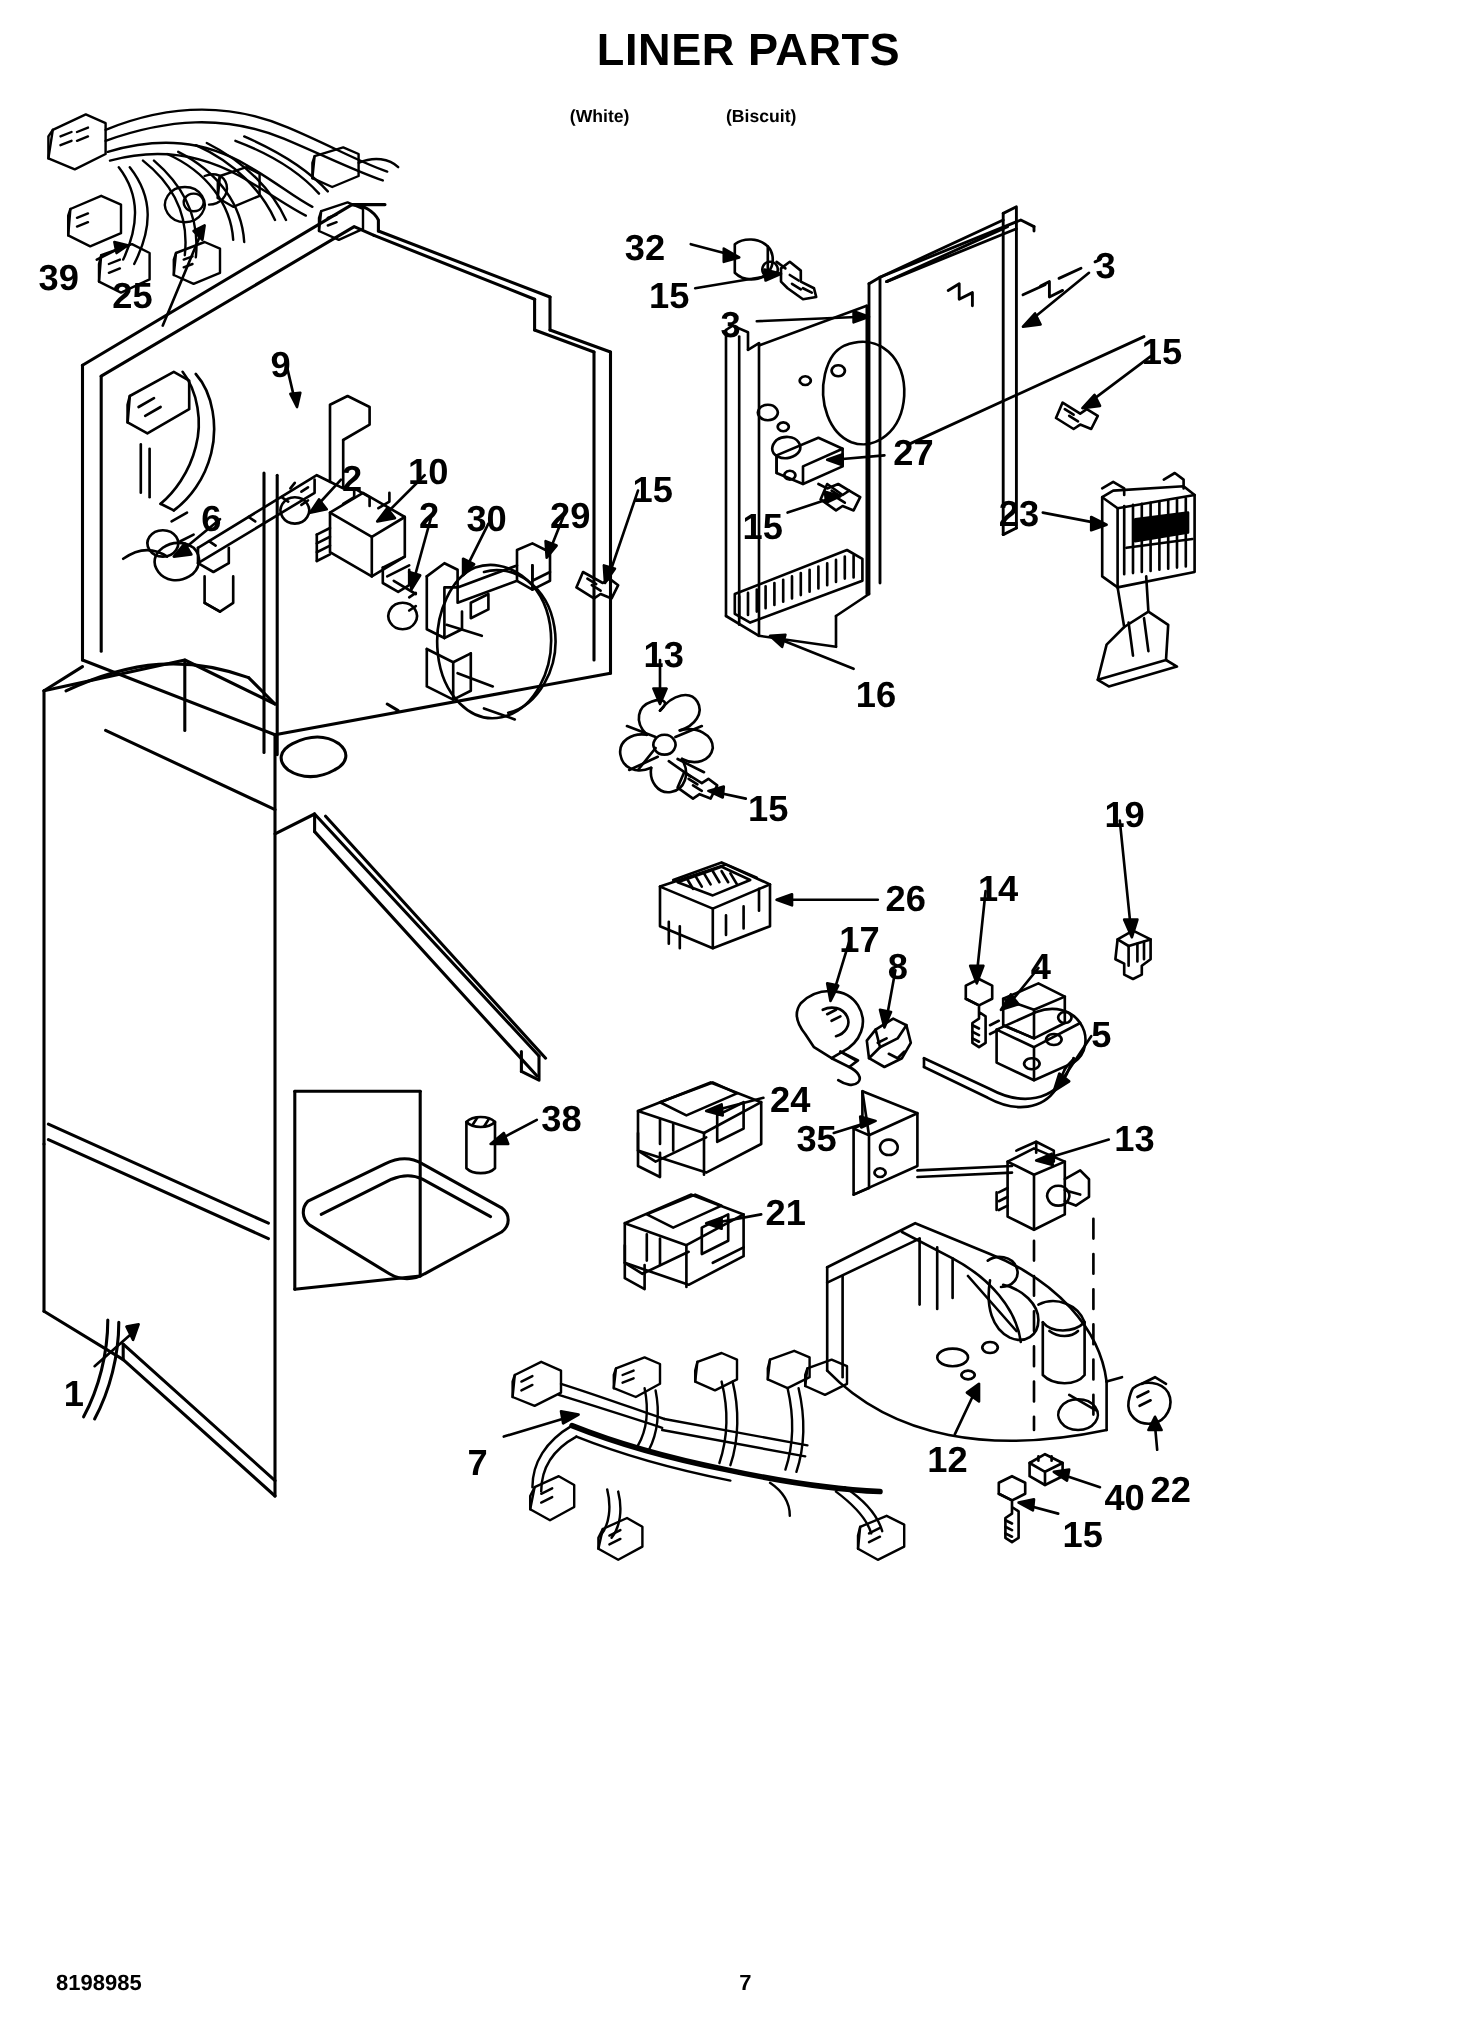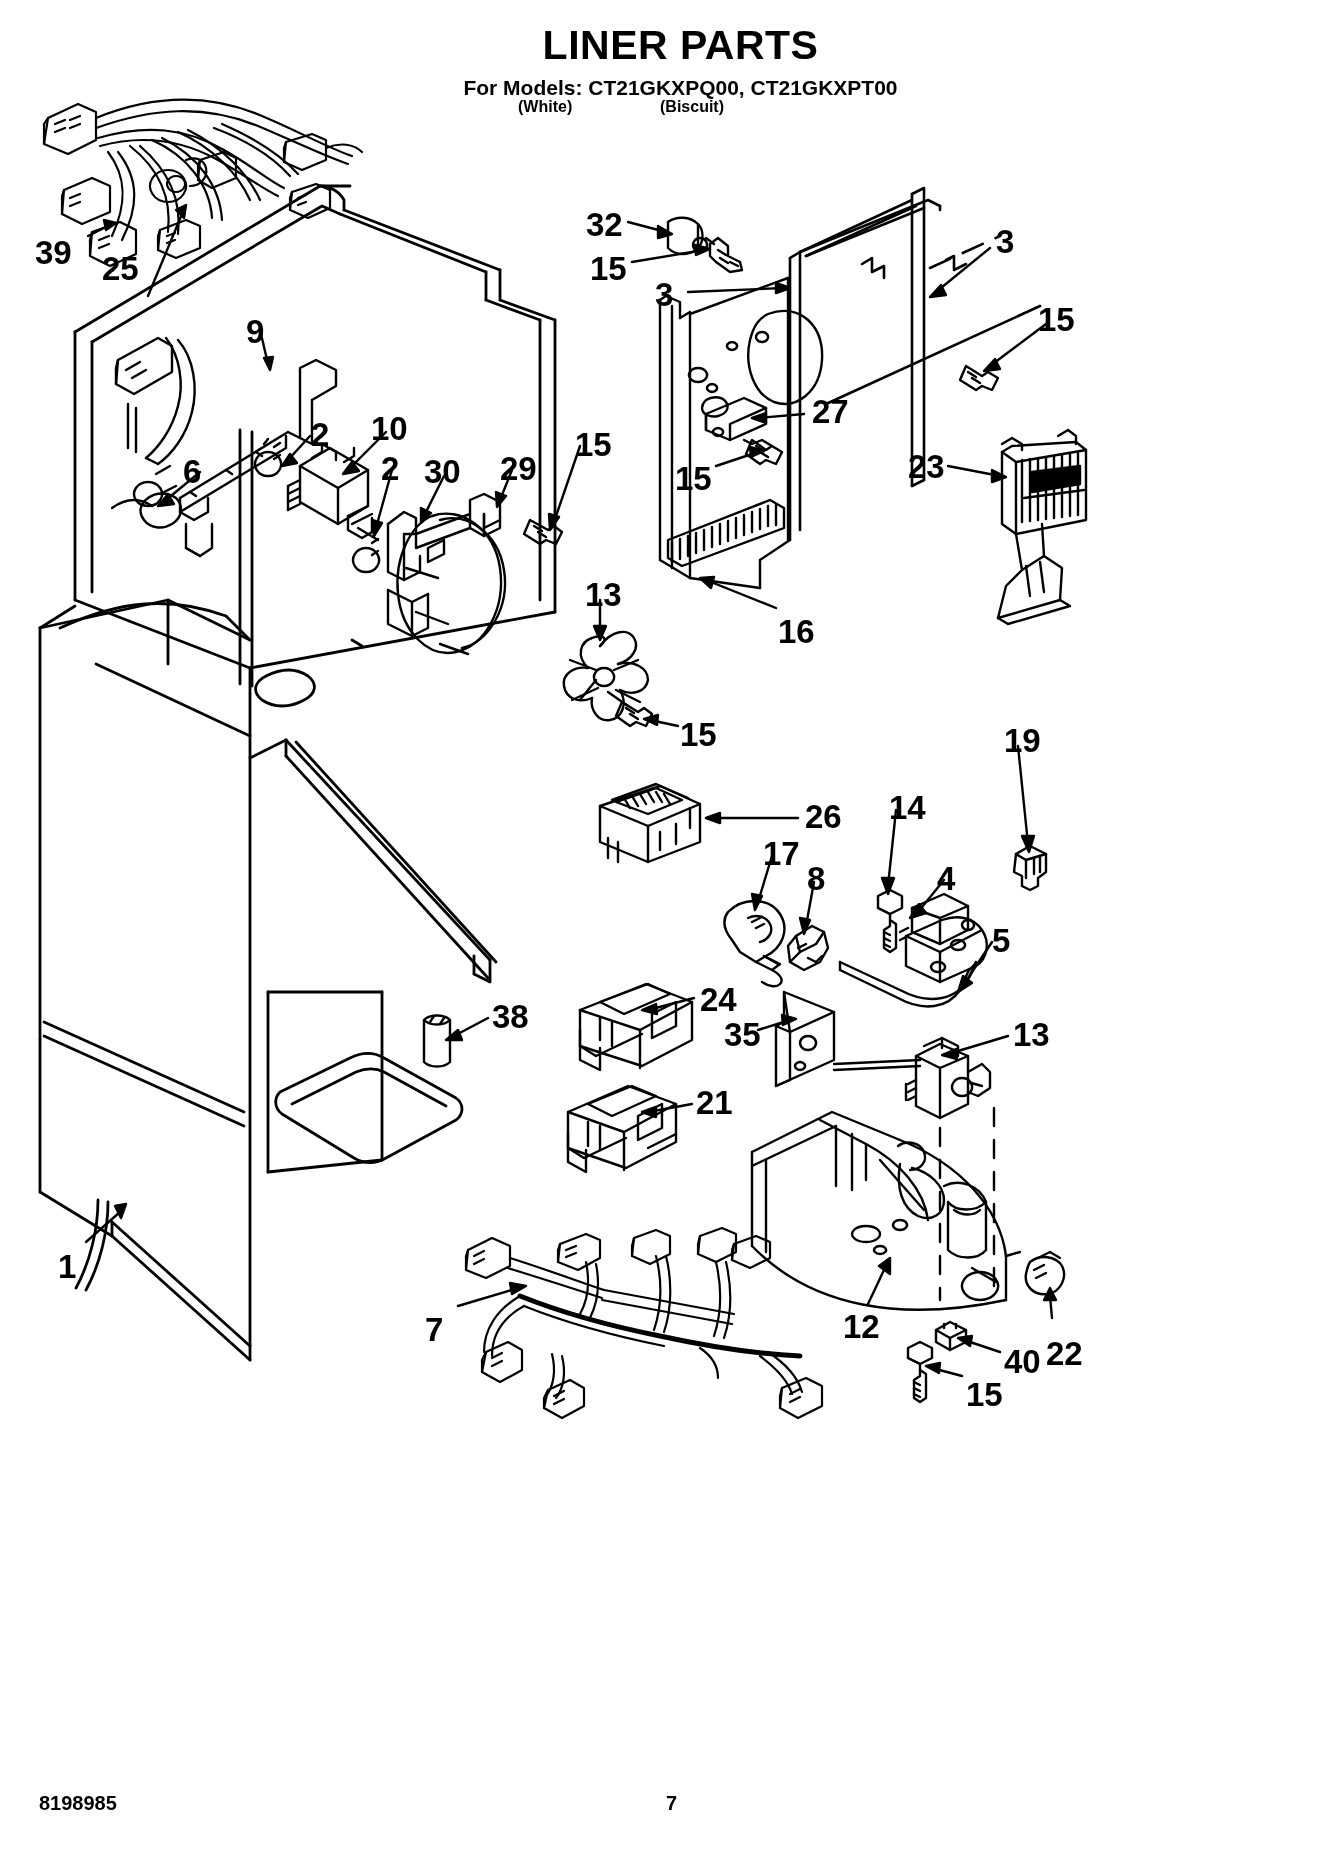--- a/index.html
+++ b/index.html
@@ -11,40 +11,39 @@
   
   .hdr{position:absolute;left:0;right:0;top:24px;text-align:center;padding-left:22px;}
   .hdr-title{font-size:41px;font-weight:bold;letter-spacing:.5px;line-height:1.05;}
   .hdr-models{font-size:21px;font-weight:bold;margin-top:9px;line-height:1.15;}
   .hdr-finish{position:absolute;left:0;right:0;top:98px;}
   .fin{position:absolute;font-size:16px;font-weight:bold;}
   .fin-w{left:518px;}
   .fin-b{left:660px;}
 
   
-  .ftr{position:absolute;left:4px;right:0;bottom:31px;height:26px;}
+  .ftr{position:absolute;left:16px;right:0;bottom:31px;height:26px;}
   .ftr-code{position:absolute;left:35px;top:0;font-size:20px;font-weight:bold;}
   .ftr-page{position:absolute;left:0;right:0;top:0;text-align:center;font-size:20px;font-weight:bold;}
 
   
   .art{position:absolute;left:0;top:0;width:1339px;height:1849px;}
   .art svg{display:block;}
 
   
   .cal{position:absolute;font-size:33px;font-weight:bold;line-height:1;
        white-space:nowrap;letter-spacing:0px;}
 </style>
 </head>
 <body>
 
 <div class="sheet">
 
   <div class="hdr">
     <div class="hdr-title">LINER PARTS</div>
-    <div class="hdr-models">For Models: CT21GKXPQ00, CT21GKXPT00</div>
   </div>
   <div class="hdr-finish">
     <span class="fin fin-w">(White)</span>
     <span class="fin fin-b">(Biscuit)</span>
   </div>
 
   <div class="art">
   <svg width="1339" height="1849" viewBox="0 0 1339 1849" xmlns="http://www.w3.org/2000/svg">
     <g fill="none" stroke="#000" stroke-width="2.4" stroke-linejoin="round" stroke-linecap="round">
 
@@ -656,21 +655,21 @@
     <span class="cal" style="left:35px;top:236px">39</span>
     <span class="cal" style="left:102px;top:252px">25</span>
     <span class="cal" style="left:246px;top:315px">9</span>
     <span class="cal" style="left:183px;top:455px">6</span>
     <span class="cal" style="left:311px;top:418px">2</span>
     <span class="cal" style="left:371px;top:412px">10</span>
     <span class="cal" style="left:381px;top:452px">2</span>
     <span class="cal" style="left:424px;top:455px">30</span>
     <span class="cal" style="left:500px;top:452px">29</span>
     <span class="cal" style="left:575px;top:428px">15</span>
-    <span class="cal" style="left:586px;top:208px">32</span>
+    <span class="cal" style="left:568px;top:208px">32</span>
     <span class="cal" style="left:590px;top:252px">15</span>
     <span class="cal" style="left:655px;top:278px">3</span>
     <span class="cal" style="left:996px;top:225px">3</span>
     <span class="cal" style="left:1038px;top:303px">15</span>
     <span class="cal" style="left:812px;top:395px">27</span>
     <span class="cal" style="left:675px;top:462px">15</span>
     <span class="cal" style="left:908px;top:450px">23</span>
     <span class="cal" style="left:778px;top:615px">16</span>
     <span class="cal" style="left:585px;top:578px">13</span>
     <span class="cal" style="left:680px;top:718px">15</span>

